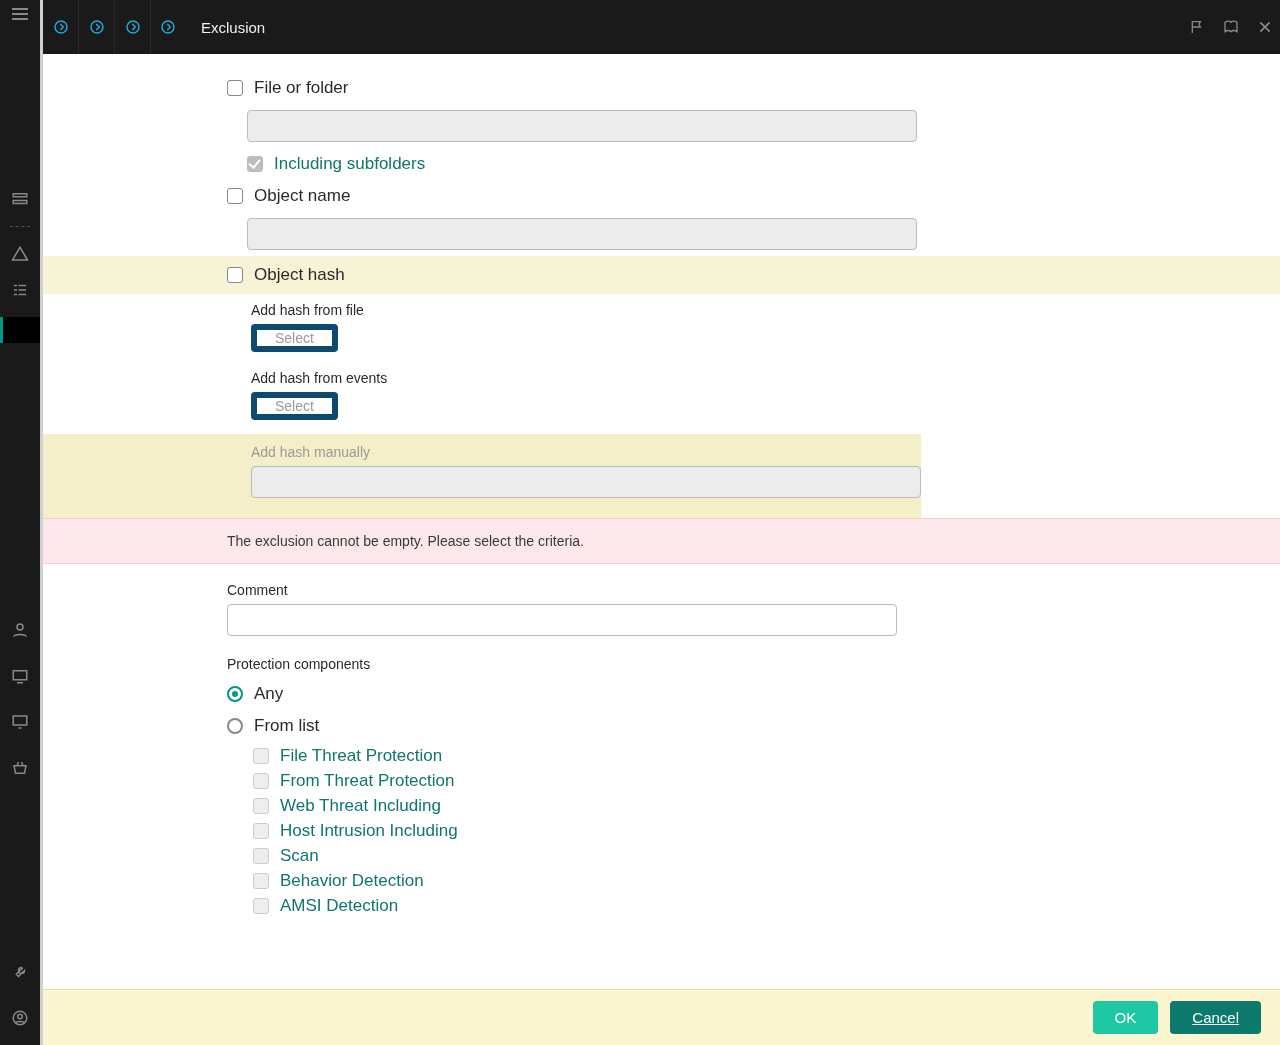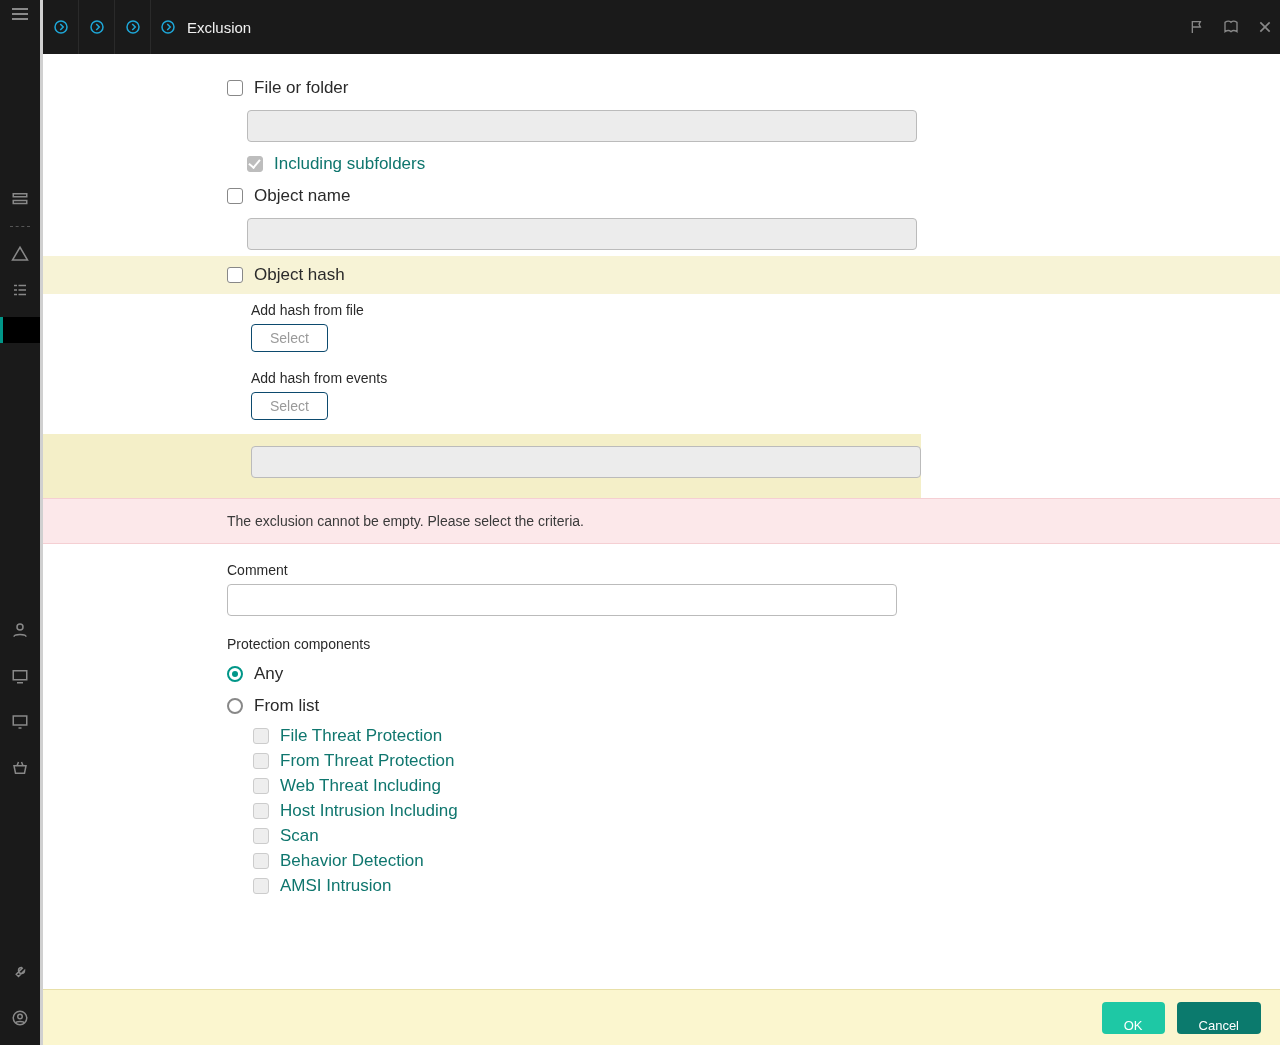--- a/index.html
+++ b/index.html
@@ -26,21 +26,21 @@
   .panel-bg-3 { width:38px; position:relative; }
   .panel-bg-3 .hl { position:absolute; left:0; right:0; top:632px; height:32px; background:#f5f0c8; }
   
   
   .dialog { flex:1; background:#fff; display:flex; flex-direction:column; height:100%; }
   
   .dialog-header { background:#1a1a1a; height:54px; display:flex; align-items:center; color:#eee; }
   .dialog-header .chev-group { display:flex; align-items:center; }
   .dialog-header .chev { width:36px; height:54px; display:flex; align-items:center; justify-content:center; border-right:1px solid #2a2a2a; }
   .dialog-header .chev svg { width:18px; height:18px; }
-  .dialog-header .title-area { display:flex; align-items:center; gap:10px; padding-left:8px;justify-content:space-between; }
+  .dialog-header .title-area { display:flex; align-items:center; gap:24px; padding-left:8px;justify-content:space-between; }
   .dialog-header .title-area svg{ width:18px; height:18px;}
   .dialog-header .title { font-size:15px; color:#f0f0f0; }
   .dialog-header .spacer { flex:1; }
   .dialog-header .hright { display:flex; gap:18px; padding-right:18px; }
   .dialog-header .hright svg{ width:16px; height:16px; fill:#888; stroke:#888;}
   
   .dialog-body { flex:1; overflow:auto; padding-top:18px; }
   
   .row { display:flex; align-items:center; padding:6px 0 6px 184px; }
   .row.indent-1 { padding-left:204px; }
@@ -55,34 +55,34 @@
   .rb { width:16px; height:16px; border:2px solid #009688; border-radius:50%; margin-right:11px; flex-shrink:0; position:relative; background:#fff;}
   .rb.off { border-color:#888; }
   .rb.on::after{ content:""; position:absolute; left:3px; top:3px; width:6px; height:6px; background:#009688; border-radius:50%; }
   
   .lbl { font-size:17px; color:#2a2a2a; }
   .lbl.muted { color:#0f766e; }
   
   .text-input { width:670px; height:32px; border:1px solid #bbb; border-radius:4px; background:#ececec; }
   .text-input.white { background:#fff; }
   
-  .btn-sm { display:inline-flex; align-items:center; justify-content:center; height:28px; padding:0 18px; border:1px solid #0c4a6e; border-radius:4px; background:#fff; color:#9a9a9a; font-size:14px; }
+  .btn-sm { display:inline-flex; align-items:center; justify-content:center; height:28px; padding:0 18px; border:6px solid #0c4a6e; border-radius:4px; background:#fff; color:#9a9a9a; font-size:14px; }
   
   .sect-label { padding:8px 0 4px 208px; font-size:14px; color:#2a2a2a; }
   .sect-label.muted{ color:#9a9a9a;}
   
   .hash-block { padding-bottom:8px; }
   .manual-block { background:#f4efc8; padding:10px 0 14px 0; margin-right:370px; }
   
   .error-bar { background:#fce8ea; border-top:1px solid #f5cfd3; border-bottom:1px solid #f5cfd3; padding:14px 0 14px 184px; color:#3a3a3a; font-size:14px; }
   
   .footer { background:#fbf6cf; height:56px; display:flex; align-items:center; justify-content:flex-end; gap:12px; padding-right:30px; border-top:1px solid #e8e0a8; }
-  .btn { height:20px; padding:16px 22px; border:none; border-radius:4px; font-size:13px; cursor:pointer; color:#fff; }
+  .btn { height:33px; padding:4px 22px; border:none; border-radius:4px; font-size:15px; cursor:pointer; color:#fff; }
   .btn-ok { background:#1ec8a5; }
-  .btn-cancel { background:#0b7a6d; }
+  .btn-cancel { background:#0b7a6d;text-decoration:underline; }
   
   .stack { display:flex; flex-direction:column; }
 </style>
 </head>
 <body>
 
 <div class="app">
 
   <div class="sidebar-a">
     <div class="top">
@@ -218,20 +218,21 @@
         <div class="row indent-2" style="padding-top:2px;">
           <div class="btn-sm">Select</div>
         </div>
         <div class="sect-label" style="padding-top:12px;">Add hash from events</div>
         <div class="row indent-2" style="padding-top:2px;">
           <div class="btn-sm">Select</div>
         </div>
       </div>
 
       <div class="manual-block">
+        <div class="sect-label muted" style="padding-top:0;">Add hash manually</div>
         <div class="row indent-2" style="padding-top:2px;">
           <div class="text-input"></div>
         </div>
       </div>
 
       <div class="error-bar">The exclusion cannot be empty. Please select the criteria.</div>
 
       <div class="sect-label" style="padding-left:184px; padding-top:18px;">Comment</div>
       <div class="row" style="padding-top:2px;">
         <div class="text-input white"></div>
@@ -268,21 +269,21 @@
         <div class="row" style="padding:0;">
             <div class="cb disabled"></div>
             <span class="lbl muted">Scan</span>
           </div>
         <div class="row" style="padding:0;">
             <div class="cb disabled"></div>
             <span class="lbl muted">Behavior Detection</span>
           </div>
         <div class="row" style="padding:0;">
             <div class="cb disabled"></div>
-            <span class="lbl muted">AMSI Intrusion</span>
+            <span class="lbl muted">AMSI Detection</span>
           </div>
       </div>
 
     </div>
 
     <div class="footer">
       <button class="btn btn-ok">OK</button>
       <button class="btn btn-cancel">Cancel</button>
     </div>
 

